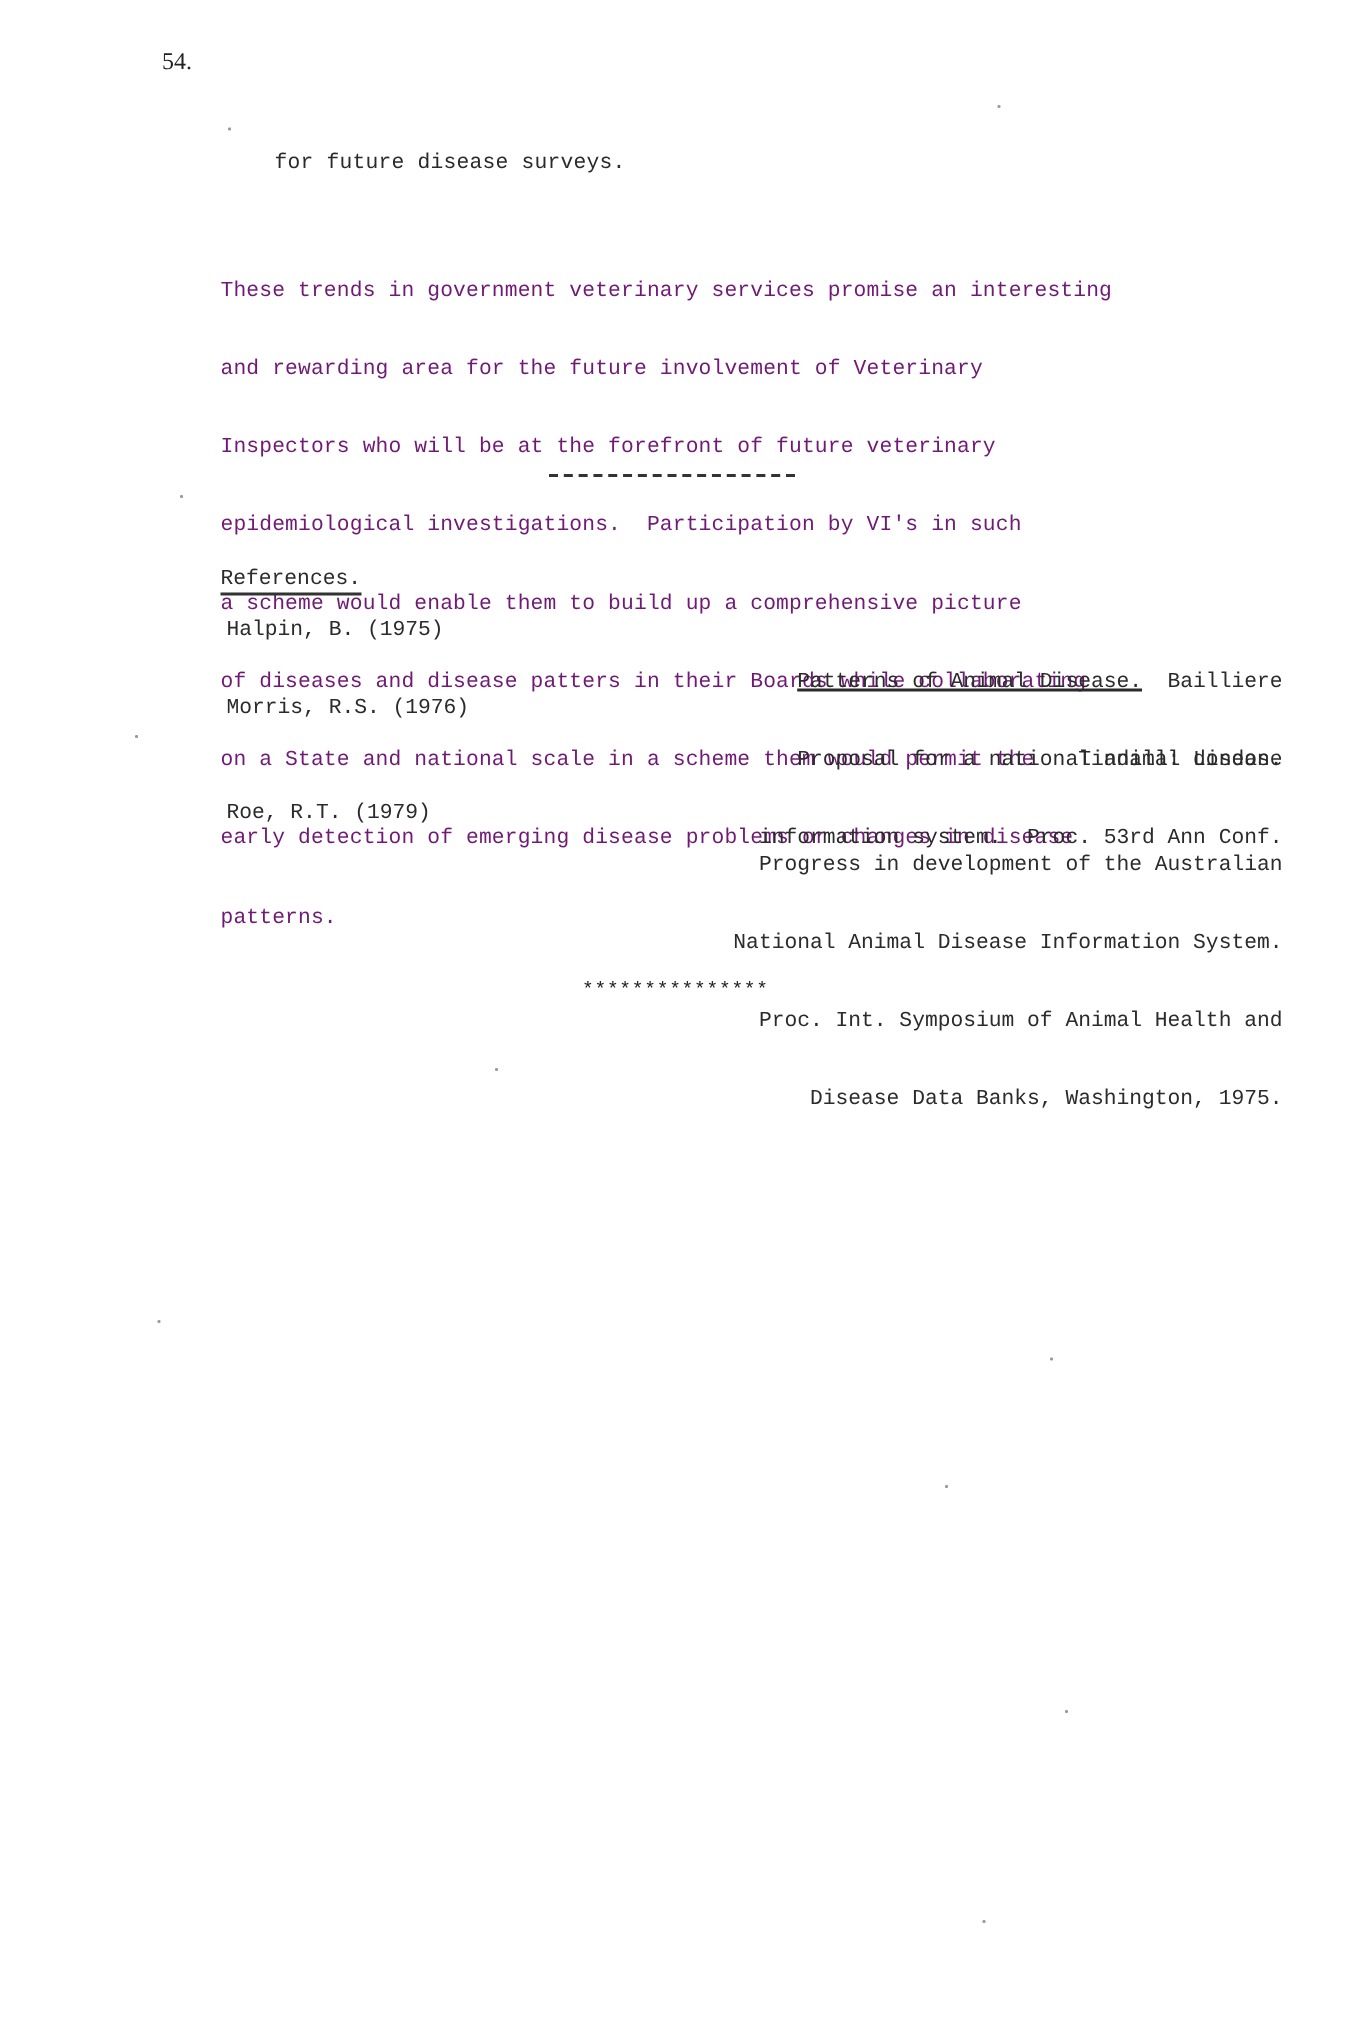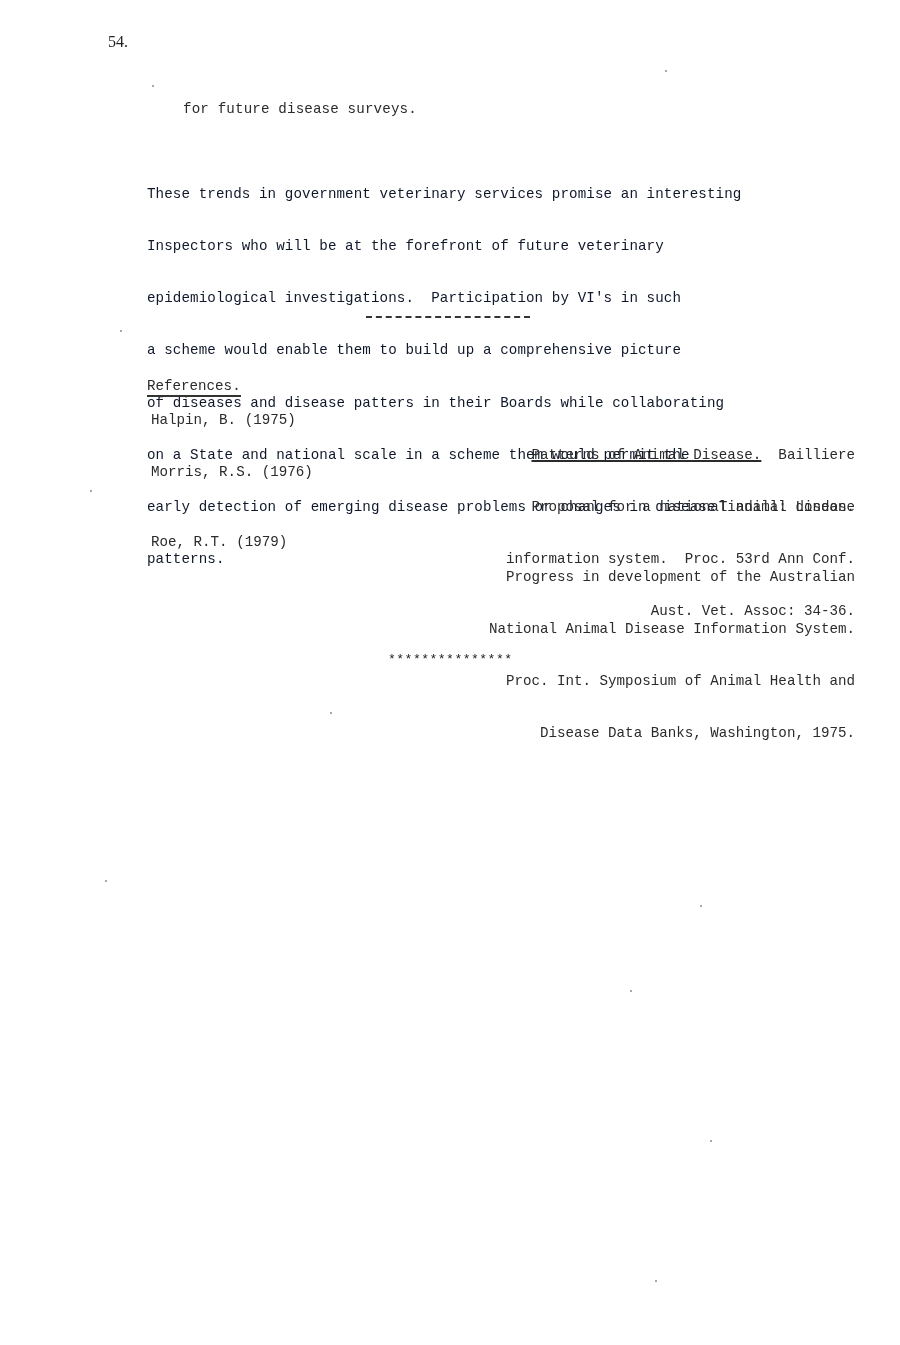--- a/index.html
+++ b/index.html
@@ -5,40 +5,41 @@
   html, body { margin: 0; padding: 0; }
   body {
     width: 900px; height: 1345px; background: #ffffff; position: relative; overflow: hidden;
     font-family: "Liberation Mono", "DejaVu Sans Mono", monospace; color: #2a2a2a;
   }
   .page-number {
     position: absolute; left: 108px; top: 33px; font-size: 16px; color: #222;
     font-family: "Liberation Serif", serif;
   }
   .line { position: absolute; font-size: 14.2px; white-space: pre; letter-spacing: 0.15px; color: #2b2b2b; margin-left: 36px; }
-  .para { position: absolute; left: 147px; top: 151px; font-size: 14.2px; line-height: 17.4px; white-space: pre; color: #0f172a; letter-spacing: 0.1px; }
+  .para { position: absolute; left: 147px; top: 151px; font-size: 14.2px; line-height: 17.4px; white-space: pre; color: #701a75; letter-spacing: 0.1px; }
   .rule { position: absolute; left: 366px; top: 316px; width: 164px; border-top: 2px dashed #333; }
   .refs-heading { position: absolute; left: 147px; top: 378px; font-size: 14.2px; color:#2b2b2b; }
   .refs-heading::after { content:""; position:absolute; left:0; right:0; bottom:-3px; border-bottom:2px solid #333; }
   .ref { position: absolute; left: 147px; font-size: 14.2px; line-height: 17.4px; color: #2b2b2b; }
   .ref-author { position: absolute; left: 4px; top: 0; white-space: pre; }
   .ref-body { position: absolute; left: 208px; top: 0; white-space: pre; width: 500px; text-align: right; }
   .ul { text-decoration: underline; text-decoration-thickness: 1.5px; }
   .stars { position: absolute; left: 388px; top: 652px; font-size: 13px; letter-spacing: 0.5px; color: #222; }
   .speck { position: absolute; width: 1.5px; height: 1.5px; background: #999; border-radius: 50%; }
 </style>
 </head>
 <body>
 
 <div class="page-number">54.</div>
 
 <div class="line" style="left:147px; top:101px;">for future disease surveys.</div>
 
 <div class="para">
   <div>These trends in government veterinary services promise an interesting</div>
+  <div>and rewarding area for the future involvement of Veterinary</div>
   <div>Inspectors who will be at the forefront of future veterinary</div>
   <div>epidemiological investigations.  Participation by VI's in such</div>
   <div>a scheme would enable them to build up a comprehensive picture</div>
   <div>of diseases and disease patters in their Boards while collaborating</div>
   <div>on a State and national scale in a scheme them would permit the</div>
   <div>early detection of emerging disease problems or changes in disease</div>
   <div>patterns.</div>
 </div>
 
 <div class="rule"></div>
@@ -51,21 +52,20 @@
     <div><span class="ul">Patterns of Animal Disease.</span><span>  Bailliere</span></div>
     <div>Tindall: London.</div>
   </div>
 </div>
 
 <div class="ref" style="top:464px;">
   <div class="ref-author">Morris, R.S. (1976)</div>
   <div class="ref-body">
     <div>Proposal for a national animal disease</div>
     <div>information system.  Proc. 53rd Ann Conf.</div>
-    <div>Aust. Vet. Assoc: 34-36.</div>
   </div>
 </div>
 
 <div class="ref" style="top:534px;">
   <div class="ref-author">Roe, R.T. (1979)</div>
   <div class="ref-body">
     <div>Progress in development of the Australian</div>
     <div>National Animal Disease Information System.</div>
     <div>Proc. Int. Symposium of Animal Health and</div>
     <div>Disease Data Banks, Washington, 1975.</div>

